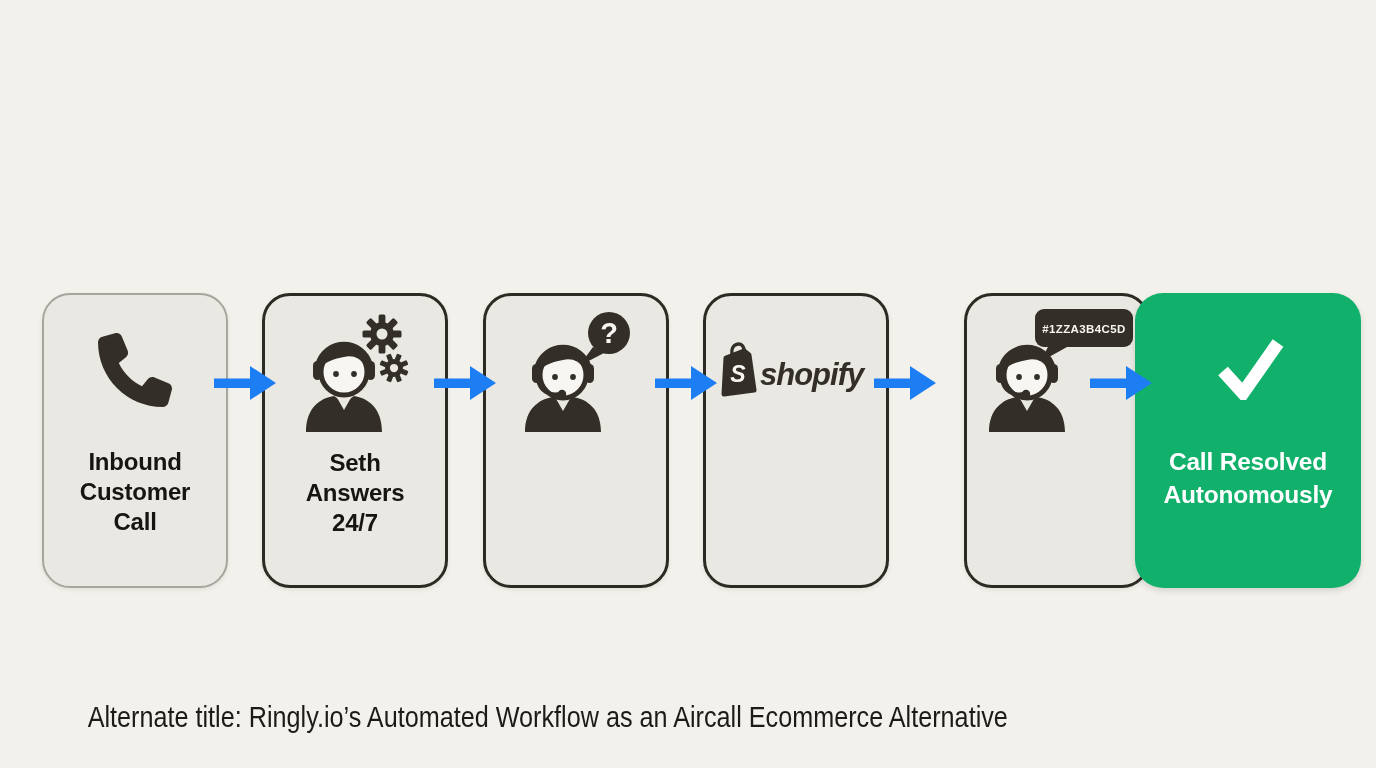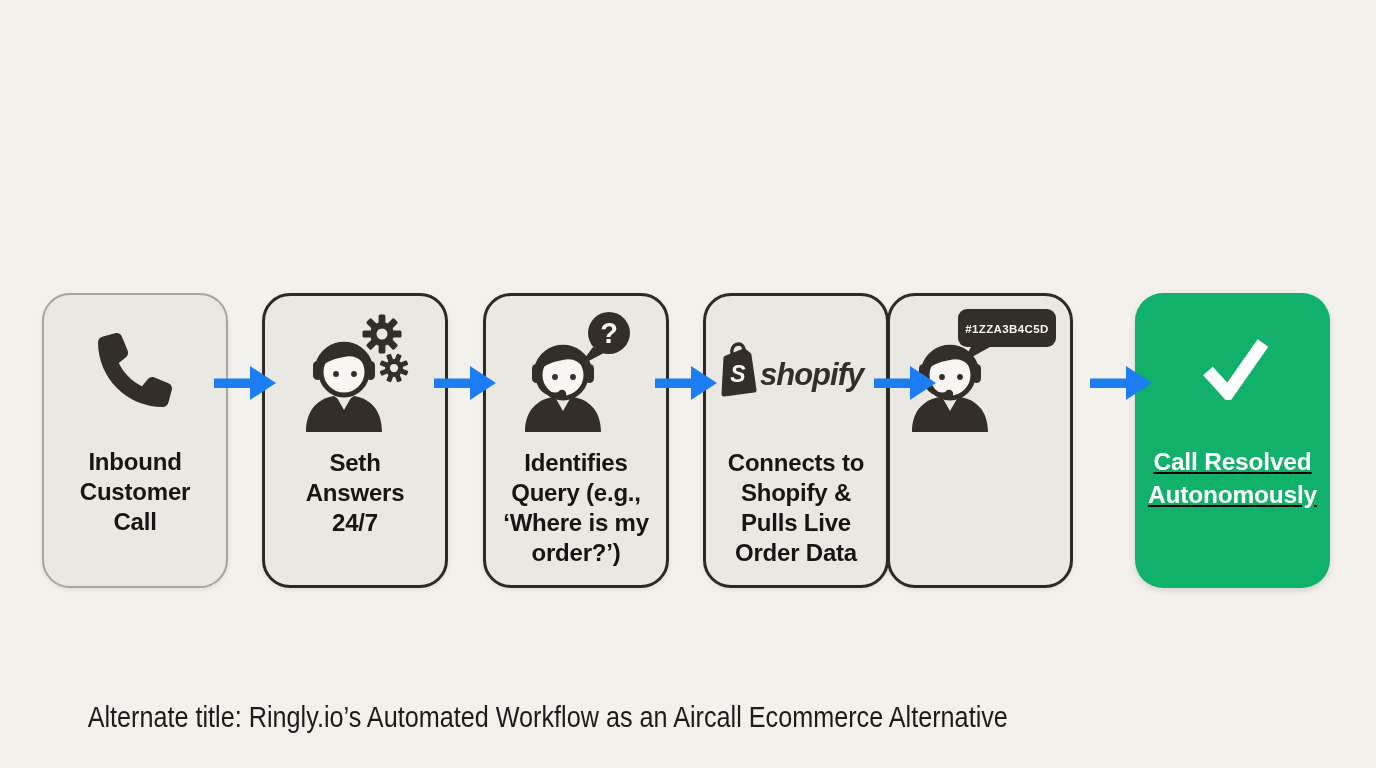--- a/index.html
+++ b/index.html
@@ -25,29 +25,28 @@
     box-sizing:border-box;
     display:flex;
     flex-direction:column;
     align-items:center;
     box-shadow:0 2px 5px rgba(0,0,0,0.07);
   }
   .step--light-border{border:2.5px solid #a6a59e;}
   .step--green{
     background:#12b16b;
     border:none;
-    width:195px;
+    width:226px;
     box-shadow:0 3px 6px rgba(0,0,0,0.12);
-    text-decoration:underline;
   }
   .step1{left:42px;}
   .step2{left:262px;}
   .step3{left:483px;}
   .step4{left:703px;}
-  .step5{left:887px;}
+  .step5{left:964px;}
   .step6{left:1135px;}
   .icon-zone{
     height:150px;
     flex:0 0 150px;
     display:flex;
     align-items:center;
     justify-content:center;
     width:100%;
   }
   .step-label{
@@ -174,41 +173,33 @@
         <path fill="#332f28" d="M29 65 C31 46 42 38 54 40 C66 42 74 51 75 65 C68 54 60 52 52 54 C42 56 34 58 29 65 Z"></path>
         <path d="M26 61 A 27 27 0 0 1 78 61" fill="none" stroke="#332f28" stroke-width="5"></path>
         <rect x="21" y="58" width="9" height="19" rx="4.5" fill="#332f28"></rect>
         <rect x="74" y="58" width="9" height="19" rx="4.5" fill="#332f28"></rect>
         <circle cx="44" cy="71" r="2.9" fill="#332f28"></circle>
         <circle cx="62" cy="71" r="2.9" fill="#332f28"></circle>
         <path d="M27 74 C29 85 38 90 49 88" fill="none" stroke="#332f28" stroke-width="4"></path>
         <circle cx="51" cy="88" r="4.2" fill="#332f28"></circle>
       </svg>
     </div>
-    <div class="step-label">Identifies
-Query (e.g.,
-‘Where is my
-order?’)</div>
   </div>
 
   <div class="step step4">
     <div class="icon-zone">
       <svg width="160" height="62" viewBox="0 0 160 62">
 
         <path fill="#332f28" stroke="#332f28" stroke-width="5" stroke-linejoin="round" d="M10 18 L28 11 L33 15 L38 50 L8 54 Z"></path>
         <path d="M16 14 C14 4 26 0 28 9" fill="none" stroke="#332f28" stroke-width="3.5" stroke-linecap="round"></path>
         <text x="22" y="42" text-anchor="middle" font-size="23" font-weight="bold" font-style="italic" fill="#f7f6f2">S</text>
 
         <text x="44" y="45" font-size="31" font-weight="bold" font-style="italic" fill="#332f28" letter-spacing="-1">shopify</text>
       </svg>
     </div>
-    <div class="step-label">Connects to
-Shopify &amp;
-Pulls Live
-Order Data</div>
   </div>
 
   <div class="step step5">
     <div class="icon-zone">
       <svg width="160" height="130" viewBox="0 0 160 130">
 
         <rect x="58" y="3" width="98" height="38" rx="9" fill="#332f28"></rect>
         <polygon fill="#332f28" points="72,39 63,56 90,41"></polygon>
         <text x="107" y="26.5" text-anchor="middle" font-size="11.5" class="bubble-no" fill="#f7f6f2">#1ZZA3B4C5D</text>
 

